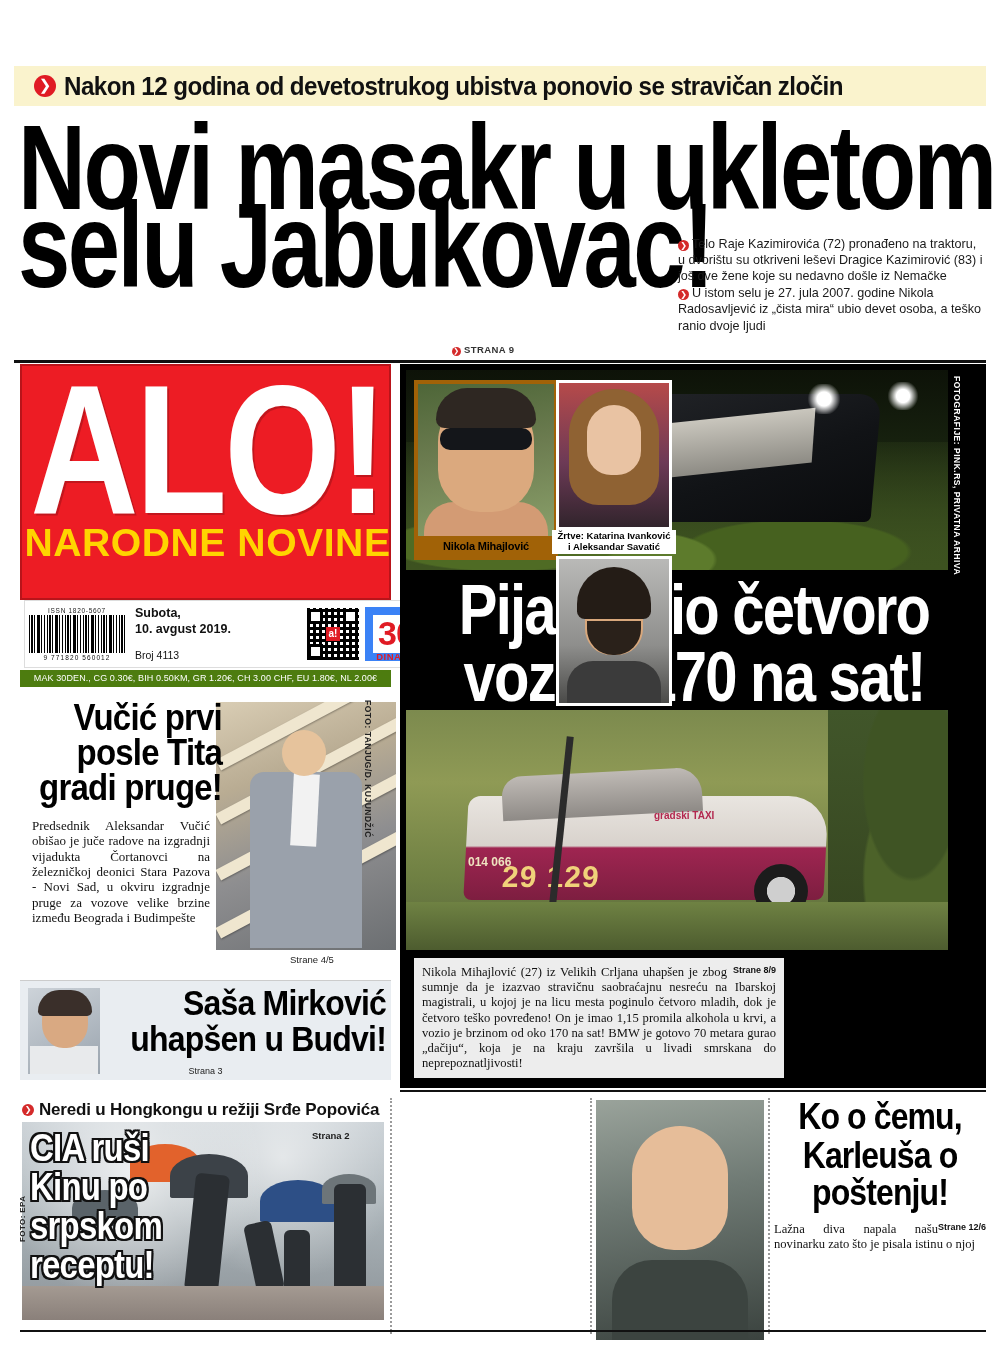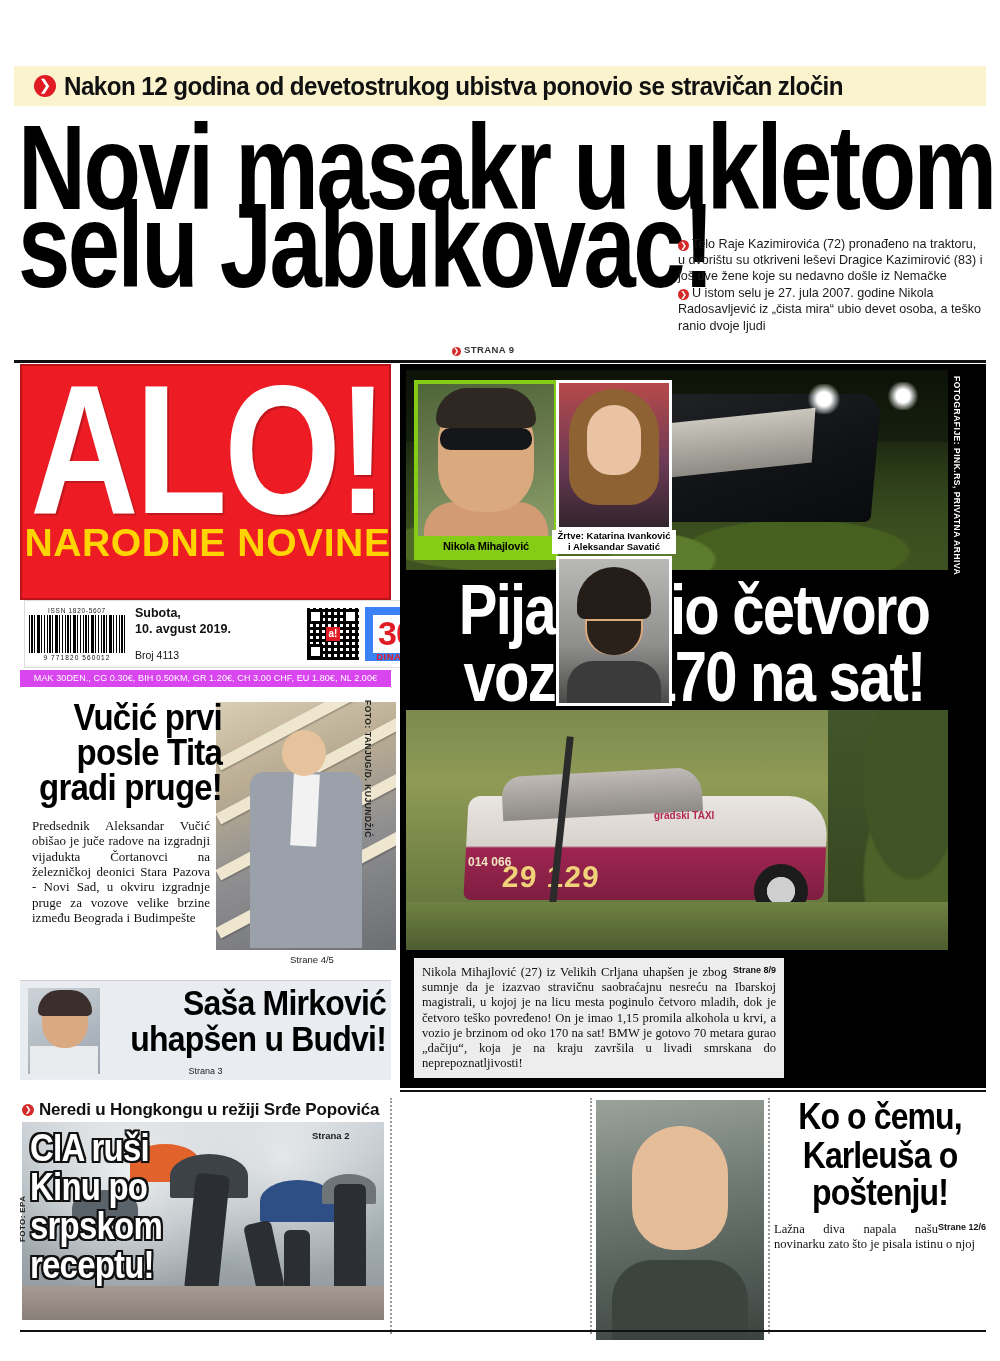--- a/index.html
+++ b/index.html
@@ -228,21 +228,21 @@
     font-size: 9.5px;
     font-weight: bold;
     letter-spacing: 0.4px;
     line-height: 11px;
   }
 
   .pricebar {
     position: absolute;
     left: 20px; top: 670px;
     width: 371px; height: 17px;
-    background: #d946ef;
+    background: #4d7c0f;
     color: #ffffff;
     font-size: 9px;
     letter-spacing: 0.1px;
     text-align: center;
     line-height: 17px;
     overflow: hidden;
   }
 
   
   .vucic {
@@ -494,21 +494,21 @@
   }
   .crash-photo-main .wreck-glare2 {
     position: absolute; left: 480px; top: 12px;
     width: 34px; height: 28px;
     background: radial-gradient(circle, #fff 0 30%, rgba(255,255,255,0) 70%);
   }
   .crash-photo-inset {
     position: absolute;
     left: 14px; top: 16px;
     width: 144px; height: 180px;
-    background: #84cc16;
+    background: #a16207;
     padding: 4px;
   }
   .crash-photo-inset .img {
     position: relative;
     width: 136px; height: 152px;
     overflow: hidden;
     background: linear-gradient(170deg,#4e6638 0%,#6c7c50 45%,#8aa06a 100%);
   }
   .crash-photo-inset .face {
     position: absolute; left: 20px; top: 10px;

